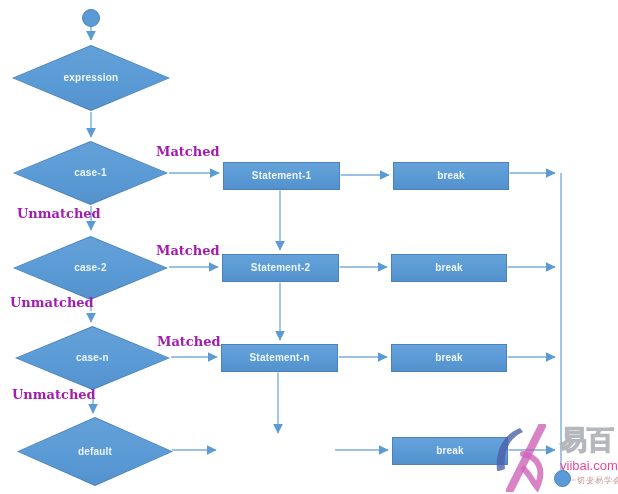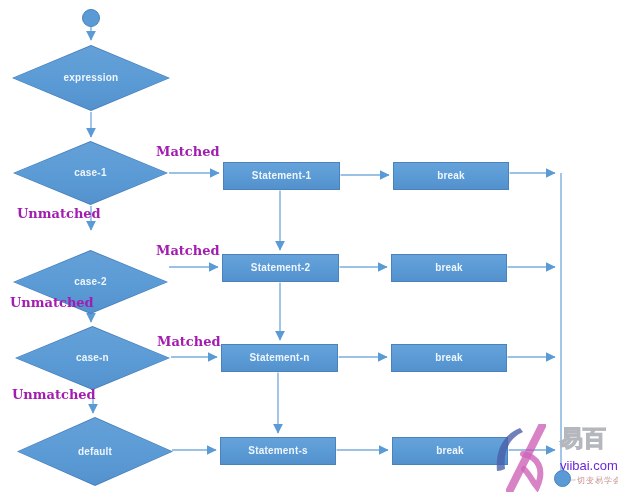--- a/index.html
+++ b/index.html
@@ -34,24 +34,24 @@
     white-space:nowrap;
   }
   #title{
     position:absolute;left:217px;top:32px;color:#000;font-weight:bold;
     font-size:15px;letter-spacing:.3px;white-space:nowrap;
   }
   
   #watermark{position:absolute;left:488px;top:420px;width:130px;height:74px;}
   #wm-logo{position:absolute;left:2px;top:4px;opacity:.88;}
   #wm-brand{
-    position:absolute;left:72px;top:6px;font-size:23px;line-height:1.05;
+    position:absolute;left:72px;top:6px;font-size:27px;line-height:1.05;
     color:#b91c1c;-webkit-text-stroke:1.2px #b4b8be;font-weight:bold;white-space:nowrap;
   }
-  #wm-site{position:absolute;left:72px;top:38px;font-size:13px;color:#6d28d9;white-space:nowrap;}
+  #wm-site{position:absolute;left:72px;top:38px;font-size:13px;color:#ec4899;white-space:nowrap;}
   #wm-slogan{position:absolute;left:71px;top:55px;font-size:8px;color:#c78f8f;letter-spacing:1px;white-space:nowrap;}
 </style>
 </head>
 <body>
 
 <div id="canvas">
 
   <svg id="connectors" width="618" height="494" viewBox="0 0 618 494">
     <defs>
       <marker id="arr" markerWidth="8" markerHeight="8" refX="6.5" refY="3.5" orient="auto">
@@ -101,21 +101,21 @@
       <span class="node-label">expression</span>
     </div>
   </div>
 
   <div class="node diamond-outer" style="left:13px;top:141px;width:155px;height:64px;">
     <div class="diamond-inner">
       <span class="node-label">case-1</span>
     </div>
   </div>
 
-  <div class="node diamond-outer" style="left:13px;top:250px;width:155px;height:64px;">
+  <div class="node diamond-outer" style="left:13px;top:236px;width:155px;height:64px;">
     <div class="diamond-inner">
       <span class="node-label">case-2</span>
     </div>
   </div>
 
   <div class="node diamond-outer" style="left:15px;top:326px;width:155px;height:64px;">
     <div class="diamond-inner">
       <span class="node-label">case-n</span>
     </div>
   </div>
@@ -140,23 +140,20 @@
     <span class="node-label">break</span>
   </div>
 
   <div class="node rect" style="left:221px;top:344px;width:115px;height:26px;">
     <span class="node-label">Statement-n</span>
   </div>
   <div class="node rect" style="left:391px;top:344px;width:114px;height:26px;">
     <span class="node-label">break</span>
   </div>
 
-  <div class="node rect" style="left:220px;top:437px;width:114px;height:26px;">
-    <span class="node-label">Statement-s</span>
-  </div>
   <div class="node rect" style="left:392px;top:437px;width:114px;height:26px;">
     <span class="node-label">break</span>
   </div>
 
   <div class="flow-label" style="left:156px;top:145px;">Matched</div>
   <div class="flow-label" style="left:17px;top:207px;">Unmatched</div>
   <div class="flow-label" style="left:156px;top:244px;">Matched</div>
   <div class="flow-label" style="left:10px;top:296px;">Unmatched</div>
   <div class="flow-label" style="left:157px;top:335px;">Matched</div>
   <div class="flow-label" style="left:12px;top:388px;">Unmatched</div>

